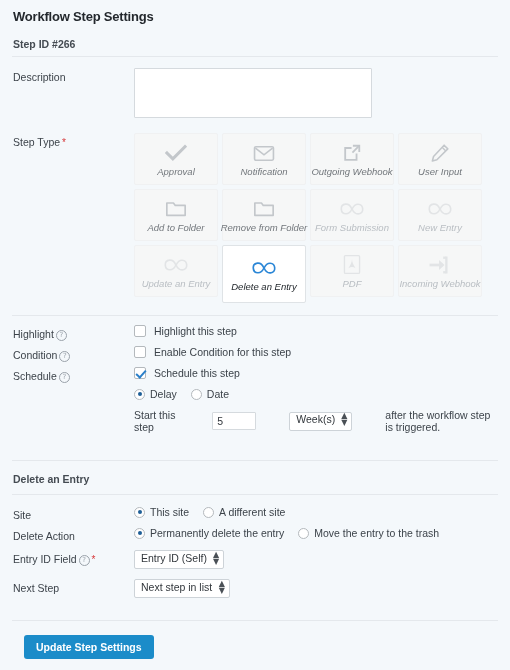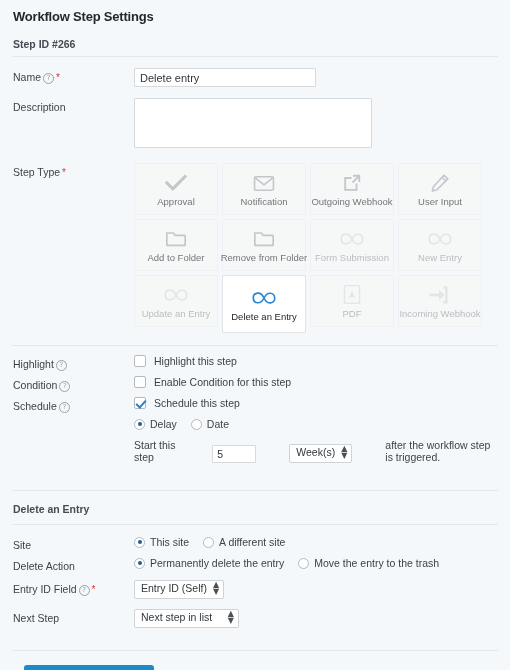--- a/index.html
+++ b/index.html
@@ -107,20 +107,21 @@
     height: 52px;
     background: #f6f7f7;
     border: 1px solid #f0f1f2;
     box-sizing: border-box;
     display: flex;
     flex-direction: column;
     align-items: center;
     justify-content: center;
     border-radius: 2px;
     cursor: pointer;
+    font-style: italic;
   }
   .tile .ico {
     height: 22px;
     display: flex;
     align-items: center;
     justify-content: center;
     margin-bottom: 2px;
   }
   .tile .cap {
     font-size: 9.5px;
@@ -179,21 +180,21 @@
     content: "";
     position: absolute;
     left: 2.5px; top: 2.5px;
     width: 4px; height: 4px;
     border-radius: 50%;
     background: #1d5e96;
   }
   .opt-label { font-size: 10.5px; color: #3c434a; margin-right: 14px; white-space: nowrap; }
   .opt-label.last { margin-right: 0; }
 
-  .inline { display: flex; align-items: flex-end; flex-wrap: nowrap; gap: 27px; }
+  .inline { display: flex; align-items: center; flex-wrap: nowrap; gap: 27px; }
   .inline .txt { font-size: 10.5px; color: #3c434a; }
 
   input.num {
     width: 44px; height: 18px;
     box-sizing: border-box;
     border: 1px solid #d5dade;
     background: #fff;
     font-size: 10.5px;
     font-family: "Liberation Sans", sans-serif;
     padding: 0 4px;
@@ -253,28 +254,20 @@
 </head>
 <body>
 
 <div class="page">
 
   <div class="page-title">Workflow Step Settings</div>
   <div class="step-id">Step ID #266</div>
   <div class="rule"></div>
 
   
-  <div class="row">
-    <div class="lbl">
-      <span>Name</span><span class="help-icon">?</span><span class="req">*</span>
-    </div>
-    <div class="fld">
-      <input class="text" type="text" value="Delete entry" style="">
-    </div>
-  </div>
 
   
   <div class="row">
     <div class="lbl">Description</div>
     <div class="fld">
       <textarea class="area" style=""></textarea>
     </div>
   </div>
 
   
@@ -501,21 +494,21 @@
             <span>▼</span>
           </span>
       </span>
     </div>
   </div>
 
   
   <div class="row" style="margin-top:10px">
     <div class="lbl">Next Step</div>
     <div class="fld">
-      <span class="sel" style="width:105px">
+      <span class="sel" style="width:96px">
         <span>Next step in list</span>
         <span class="arrows">
             <span>▲</span>
             <span>▼</span>
           </span>
       </span>
     </div>
   </div>
 
   <div class="rule" style="margin-top:22px"></div>

